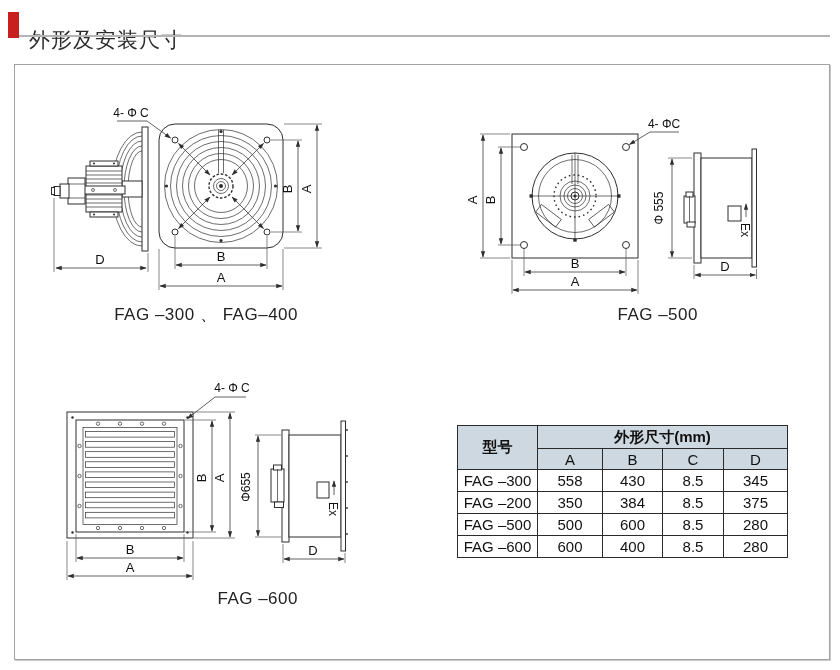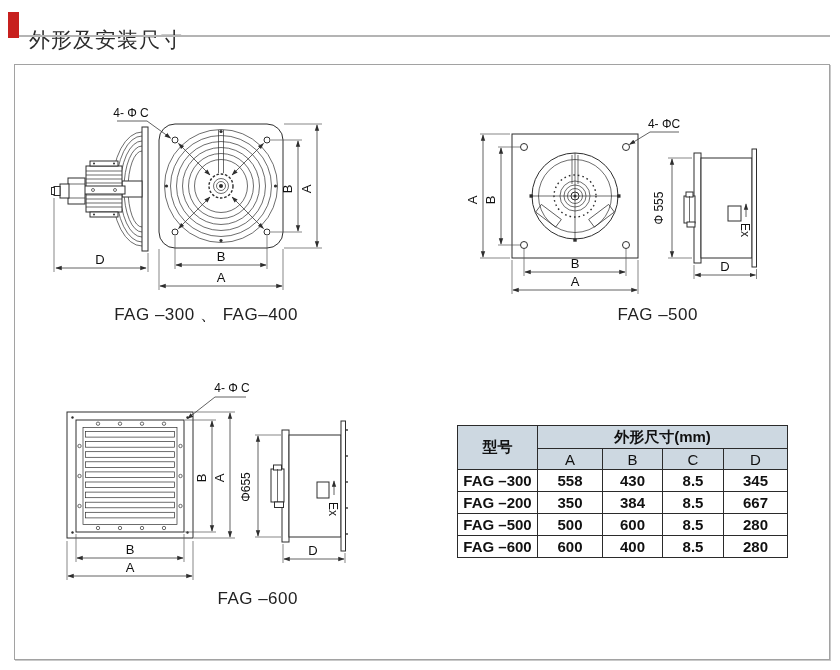--- a/index.html
+++ b/index.html
@@ -15,21 +15,21 @@
            box-shadow:1px 1px 0 #c9c9c9; background:#fff; }
   
   .caption { font-size:17px; color:#222; text-align:right; letter-spacing:0.5px; }
   
   table.spec { position:absolute; left:457px; top:401px; width:330px; border-collapse:collapse;
                table-layout:fixed; font-size:15px;margin-top:24px; }
   table.spec th, table.spec td { border:1px solid #2b2b2b; text-align:center; vertical-align:middle;
                padding:0; height:22px; background:#fff; }
   table.spec thead th { background:#cdd8e1; font-weight:bold; }
   table.spec thead tr.sub th { height:20px; font-weight:normal; }
-  table.spec td { height:21px;font-weight:bold; }
+  table.spec td { height:21px; }
   svg { position:absolute; }
   svg text { font-family:"Liberation Sans","DejaVu Sans",sans-serif; fill:#111; }
   .ln  { stroke:#2e2e2e; stroke-width:1; fill:none; }
   .lnF { stroke:#2e2e2e; stroke-width:1; fill:#fff; }
   .thin{ stroke:#2e2e2e; stroke-width:0.7; fill:none; }
   .dim { stroke:#3a3a3a; stroke-width:0.8; fill:none; }
   .ext { stroke:#555; stroke-width:0.7; fill:none; }
   .fil { fill:#2e2e2e; stroke:none; }
 </style>
 </head>
@@ -378,21 +378,21 @@
       <td>558</td>
       <td>430</td>
       <td>8.5</td>
       <td>345</td>
     </tr>
     <tr>
       <td>FAG –200</td>
       <td>350</td>
       <td>384</td>
       <td>8.5</td>
-      <td>667</td>
+      <td>375</td>
     </tr>
     <tr>
       <td>FAG –500</td>
       <td>500</td>
       <td>600</td>
       <td>8.5</td>
       <td>280</td>
     </tr>
     <tr>
       <td>FAG –600</td>

